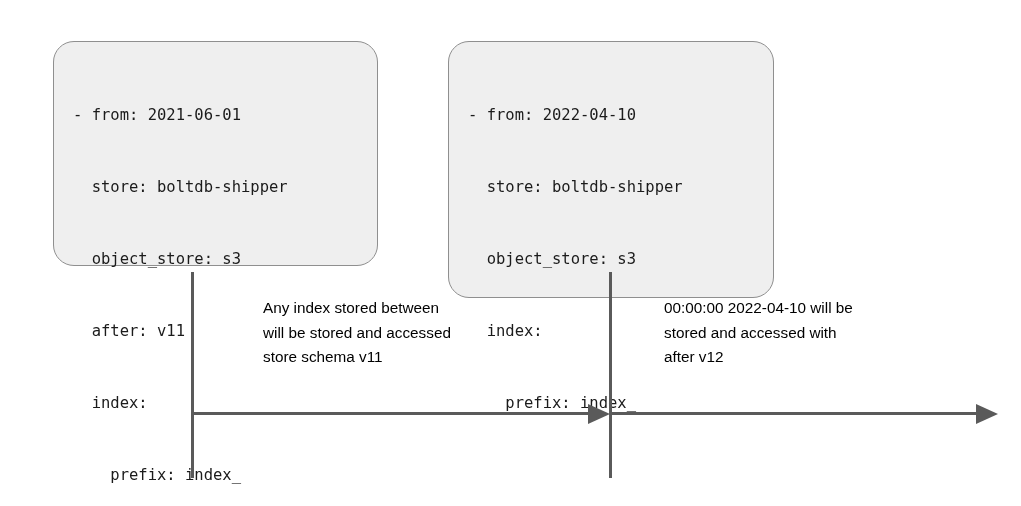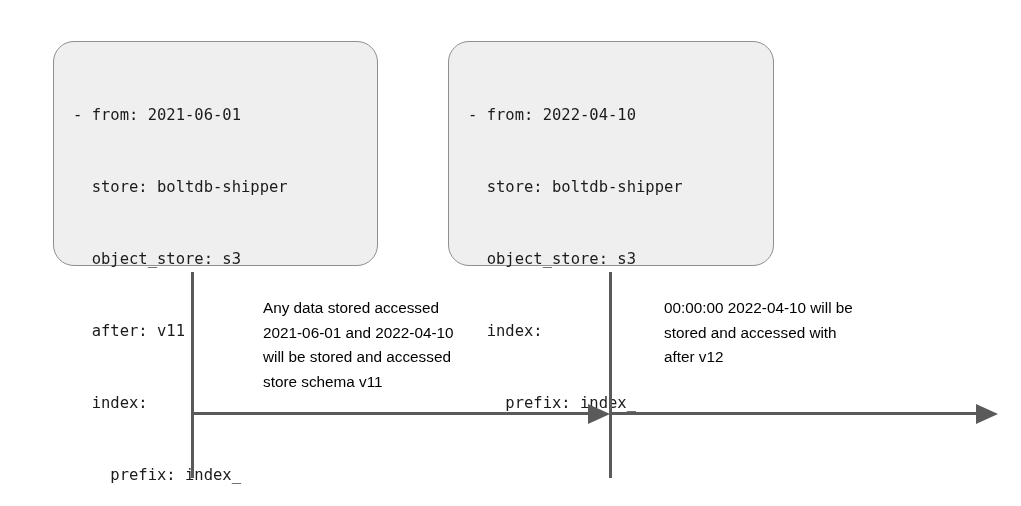--- a/index.html
+++ b/index.html
@@ -37,21 +37,21 @@
     left: 33px;
     top: 41px;
     width: 325px;
     height: 225px;
     margin-left: 20px;
   }
   #config-box-v12 {
     left: 448px;
     top: 41px;
     width: 326px;
-    height: 225px;
+    height: 257px;
     padding-left: 20px;
   }
 
   .config-lines {
     position: absolute;
     left: 19px;
     top: 13px;
     margin: 0;
     padding: 0;
     list-style: none;
@@ -170,22 +170,21 @@
   <div class="vline" id="vline-2021"></div>
   <div class="vline" id="vline-2022"></div>
 
   <div class="hline" id="hline-segment-1"></div>
   <div class="hline" id="hline-segment-2"></div>
 
   <div class="arrowhead" id="arrowhead-mid"></div>
   <div class="arrowhead" id="arrowhead-end"></div>
 
   <div class="annotation" id="annotation-v11">
-    <p>Any data stored accessed</p>
-    <p>2021-06-01 and 2022-04-10</p>
+    <p>Any index stored between</p>
     <p>will be stored and accessed</p>
     <p>store schema v11</p>
   </div>
 
   <div class="annotation" id="annotation-v12">
     <p>00:00:00 2022-04-10 will be</p>
     <p>stored and accessed with</p>
     <p>after v12</p>
   </div>
 

